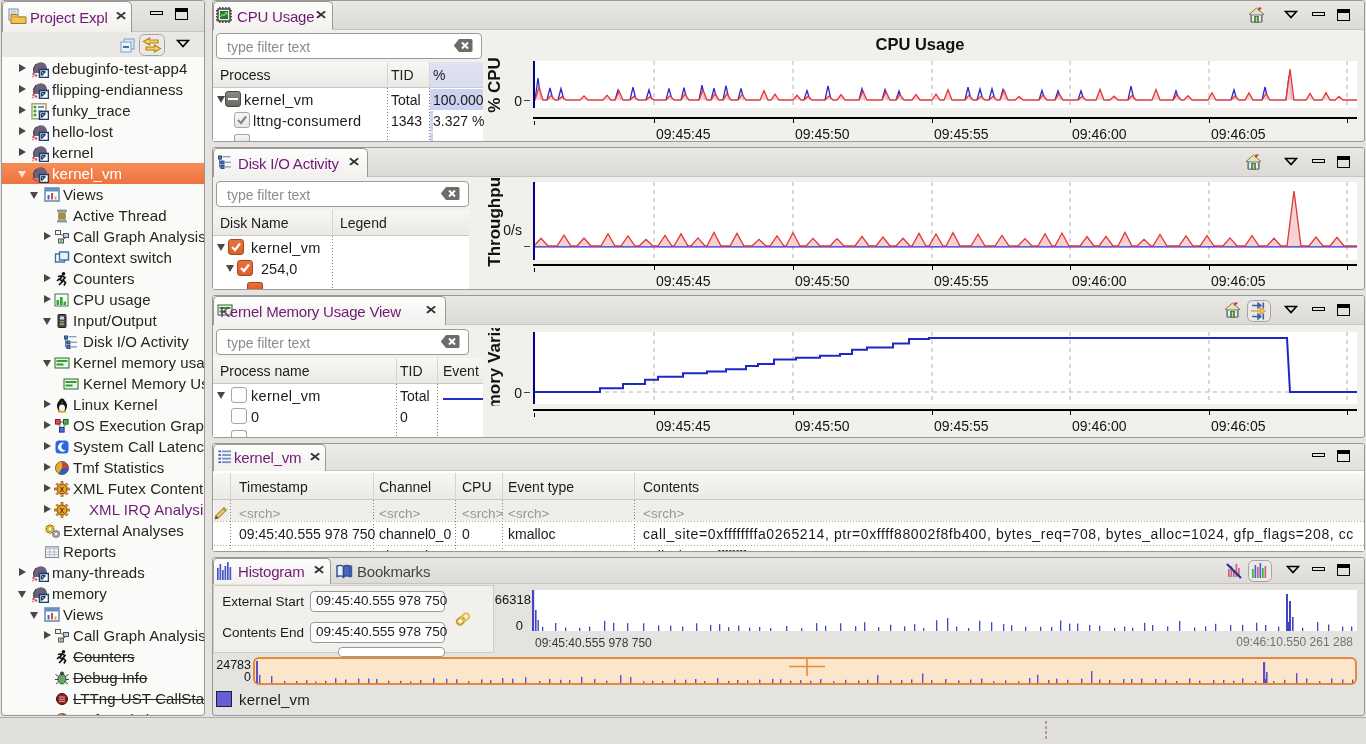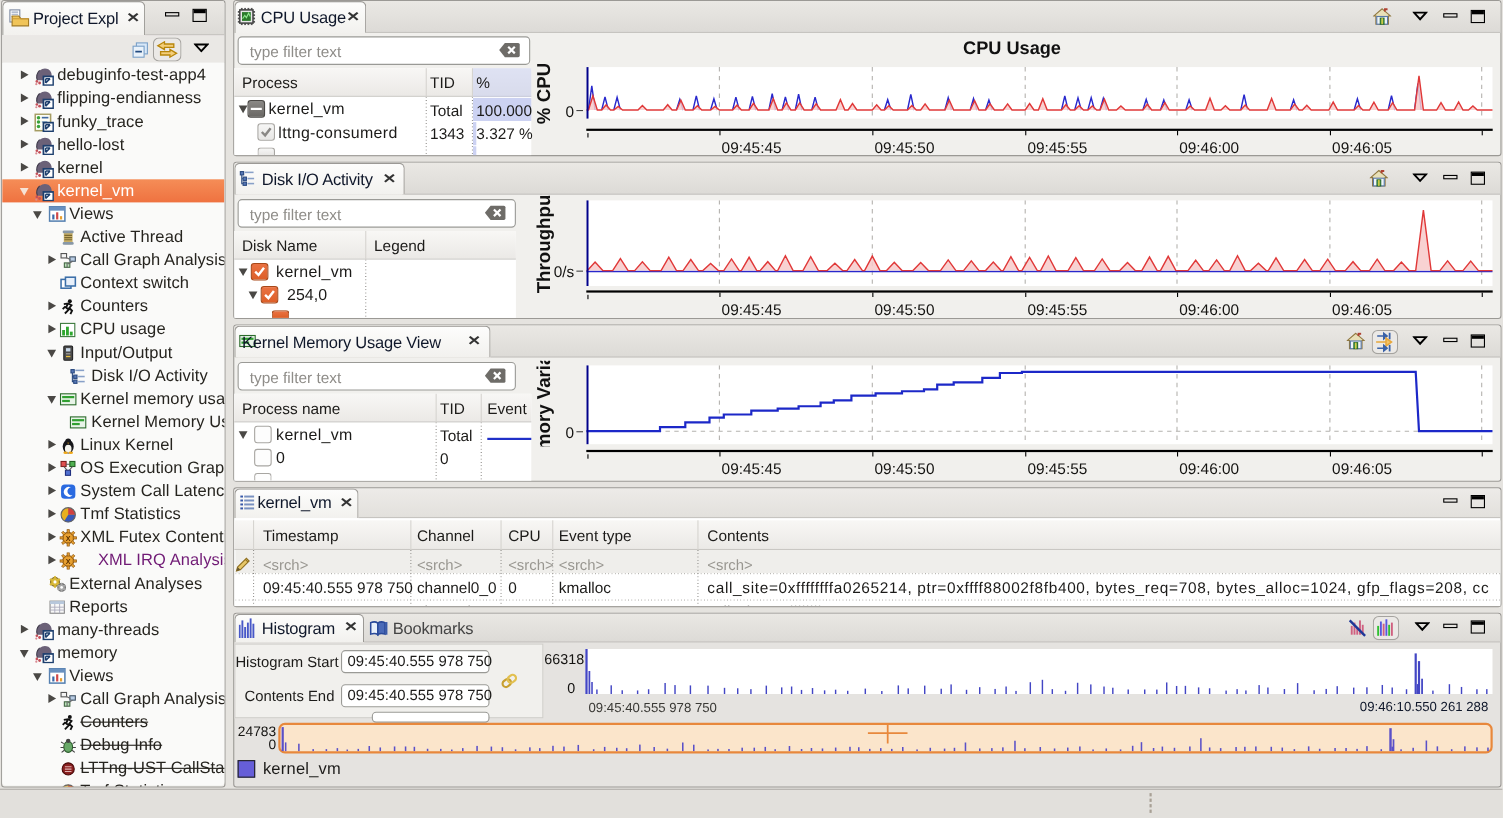--- a/index.html
+++ b/index.html
@@ -1,19 +1,19 @@
 <!DOCTYPE html>
 <html><head><meta charset="utf-8"><style>
 *{margin:0;padding:0;box-sizing:border-box}
 html,body{width:1366px;height:744px;overflow:hidden}
 body{position:relative;background:#e5e3df;font-family:"Liberation Sans",sans-serif;color:#1c1b19}
 .abs{position:absolute}
 .panel{position:absolute;border:1px solid #9b9995;border-radius:3px;background:#f1f0ed}
 .tabsel{position:absolute;background:linear-gradient(#fdfdfc,#f2f1ee);border:1px solid #9b9995;border-bottom:none;border-radius:5px 5px 0 0}
-.tabtxt{position:absolute;font-size:15px;color:#0f172a;white-space:nowrap;letter-spacing:-0.2px}
+.tabtxt{position:absolute;font-size:15px;color:#701a75;white-space:nowrap;letter-spacing:-0.2px}
 .filter{position:absolute;background:#fff;border:1px solid #9a9a96;border-radius:4px}
 .ftxt{position:absolute;color:#8f8d89;font-size:14px}
 .thead{position:absolute;background:linear-gradient(#f8f7f5,#ebe9e6);border-bottom:1px solid #c9c7c3}
 .hsep{position:absolute;width:1px;background:#d6d4d0}
 .dotsep{position:absolute;width:1px;background-image:linear-gradient(#84827e 1px,transparent 1px);background-size:1px 3px}
 .row{position:absolute;font-size:15px;white-space:nowrap;letter-spacing:0.1px}
 .arrow-r{position:absolute;width:0;height:0;border-left:7px solid #4a4845;border-top:4.5px solid transparent;border-bottom:4.5px solid transparent}
 .arrow-d{position:absolute;width:0;height:0;border-top:7px solid #4a4845;border-left:4.5px solid transparent;border-right:4.5px solid transparent}
 .tick{position:absolute;width:1px;height:4px;background:#000}
 .tlab{position:absolute;font-size:14px;color:#141311;white-space:nowrap}
@@ -498,21 +498,21 @@
 <div class="arrow-d" style="left:226px;top:265px"></div>
 <div class="abs" style="left:237px;top:260px;width:16px;height:16px;background:linear-gradient(#ea7242,#dd5f28);border:1px solid #a84818;border-radius:3px"></div>
 <svg class="abs" style="left:239px;top:262px" width="12" height="12">
     <path d="M2 6 L5 9 L10 2.5" stroke="#fff" stroke-width="2.2" fill="none"></path>
   </svg>
 <div class="cell" style="left:261px;top:261px;font-size:14.5px">254,0</div>
 <div class="abs" style="left:247px;top:282px;width:16px;height:7px;background:linear-gradient(#ea7242,#dd5f28);border:1px solid #a84818;border-bottom:none;border-radius:3px 3px 0 0"></div>
 <svg class="abs" style="left:483px;top:177px" width="30" height="112">
     <text transform="translate(17,42) rotate(-90)" text-anchor="middle" font-size="17" font-weight="bold" fill="#111" font-family="Liberation Sans">Throughput</text>
   </svg>
-<div class="tlab" style="left:494px;top:239px;width:28px;text-align:right">0/s</div>
+<div class="tlab" style="left:494px;top:222px;width:28px;text-align:right">0/s</div>
 <div class="abs" style="left:524px;top:246px;width:6px;height:1px;background:#444"></div>
 <svg class="abs" style="left:533px;top:182px" width="824" height="78">
     <rect width="824" height="78" fill="#fff"></rect>
     <line x1="121" y1="0" x2="121" y2="78" stroke="#b4b2ae" stroke-width="1" stroke-dasharray="4,4"></line>
     <line x1="260" y1="0" x2="260" y2="78" stroke="#b4b2ae" stroke-width="1" stroke-dasharray="4,4"></line>
     <line x1="399" y1="0" x2="399" y2="78" stroke="#b4b2ae" stroke-width="1" stroke-dasharray="4,4"></line>
     <line x1="537" y1="0" x2="537" y2="78" stroke="#b4b2ae" stroke-width="1" stroke-dasharray="4,4"></line>
     <line x1="676" y1="0" x2="676" y2="78" stroke="#b4b2ae" stroke-width="1" stroke-dasharray="4,4"></line>
     <line x1="814" y1="0" x2="814" y2="78" stroke="#b4b2ae" stroke-width="1" stroke-dasharray="4,4"></line>
     <line x1="0" y1="64.8" x2="824" y2="64.8" stroke="#2828cc" stroke-width="1.2"></line>
@@ -705,21 +705,21 @@
     <rect x="11.5" y="3" width="1.7" height="15" fill="#5858e0"></rect>
     <rect x="14" y="8" width="1.7" height="10" fill="#30c030"></rect>
     <rect x="16.5" y="6" width="1.7" height="12" fill="#d06080"></rect>
   </svg>
 <svg class="abs" style="left:1286px;top:565px" width="14" height="9">
     <path d="M1.5 1.5 L12.5 1.5 L7 7.5 Z" fill="none" stroke="#000" stroke-width="1.7"></path>
   </svg>
 <div class="mini" style="left:1312px;top:567px"></div>
 <div class="maxi" style="left:1337px;top:564px"></div>
 <div class="abs" style="left:213px;top:585px;width:281px;height:68px;background:#f1f0ed;border:1px solid #cfcdc9"></div>
-<div class="cell" style="left:214px;top:594px;width:90px;text-align:right;font-size:13.5px">Histogram Start</div>
+<div class="cell" style="left:214px;top:594px;width:90px;text-align:right;font-size:13.5px">External Start</div>
 <div class="filter" style="left:310px;top:591px;width:135px;height:21px"></div>
 <div class="cell" style="left:316px;top:593px;font-size:13.5px">09:45:40.555 978 750</div>
 <div class="cell" style="left:214px;top:625px;width:90px;text-align:right;font-size:13.5px">Contents End</div>
 <div class="filter" style="left:310px;top:622px;width:135px;height:21px"></div>
 <div class="cell" style="left:316px;top:624px;font-size:13.5px">09:45:40.555 978 750</div>
 <div class="filter" style="left:338px;top:647px;width:107px;height:10px"></div>
 <svg class="abs" style="left:454px;top:610px" width="18" height="18">
     <g transform="rotate(-40 9 9)">
       <rect x="2" y="6" width="8" height="6" rx="3" fill="none" stroke="#c8a030" stroke-width="2"></rect>
       <rect x="8" y="6" width="8" height="6" rx="3" fill="none" stroke="#e2c050" stroke-width="2"></rect>
@@ -799,21 +799,21 @@
     <rect x="810" y="36.6" width="1.3" height="4.4" fill="#4346c4"></rect>
     <rect x="819" y="36.5" width="1.3" height="4.5" fill="#4346c4"></rect>
     <rect x="0" y="0" width="2.2" height="41" fill="#4346c4"></rect>
     <rect x="3" y="20" width="1.6" height="21" fill="#4346c4"></rect>
     <rect x="5.5" y="30" width="1.4" height="11" fill="#4346c4"></rect>
     <rect x="754" y="4" width="2" height="37" fill="#4346c4"></rect>
     <rect x="757" y="11" width="2" height="30" fill="#4346c4"></rect>
     <rect x="760" y="27" width="1.6" height="14" fill="#4346c4"></rect>
   </svg>
 <div class="tlab" style="left:535px;top:636px;font-size:12px;color:#3a3935">09:45:40.555 978 750</div>
-<div class="tlab" style="left:1223px;top:635px;width:130px;text-align:right;font-size:12px;color:#0f172a">09:46:10.550 261 288</div>
+<div class="tlab" style="left:1223px;top:635px;width:130px;text-align:right;font-size:12px;color:#737373">09:46:10.550 261 288</div>
 <div class="tlab" style="left:210px;top:658px;width:41px;text-align:right;font-size:12.5px">24783</div>
 <div class="tlab" style="left:210px;top:670px;width:41px;text-align:right;font-size:12.5px">0</div>
 <div class="abs" style="left:253px;top:657px;width:1104px;height:28px;background:#fbe5cb;border:2px solid #e8883c;border-radius:6px"></div>
 <svg class="abs" style="left:255px;top:659px" width="1100" height="24">
     <rect x="4" y="15.9" width="1.4" height="8.1" fill="#5a50c8"></rect>
     <rect x="16" y="17.1" width="1.4" height="6.9" fill="#5a50c8"></rect>
     <rect x="29" y="22.0" width="1.4" height="2.0" fill="#5a50c8"></rect>
     <rect x="41" y="22.0" width="1.4" height="2.0" fill="#5a50c8"></rect>
     <rect x="51" y="21.1" width="1.4" height="2.9" fill="#5a50c8"></rect>
     <rect x="60" y="22.4" width="1.4" height="1.6" fill="#5a50c8"></rect>

